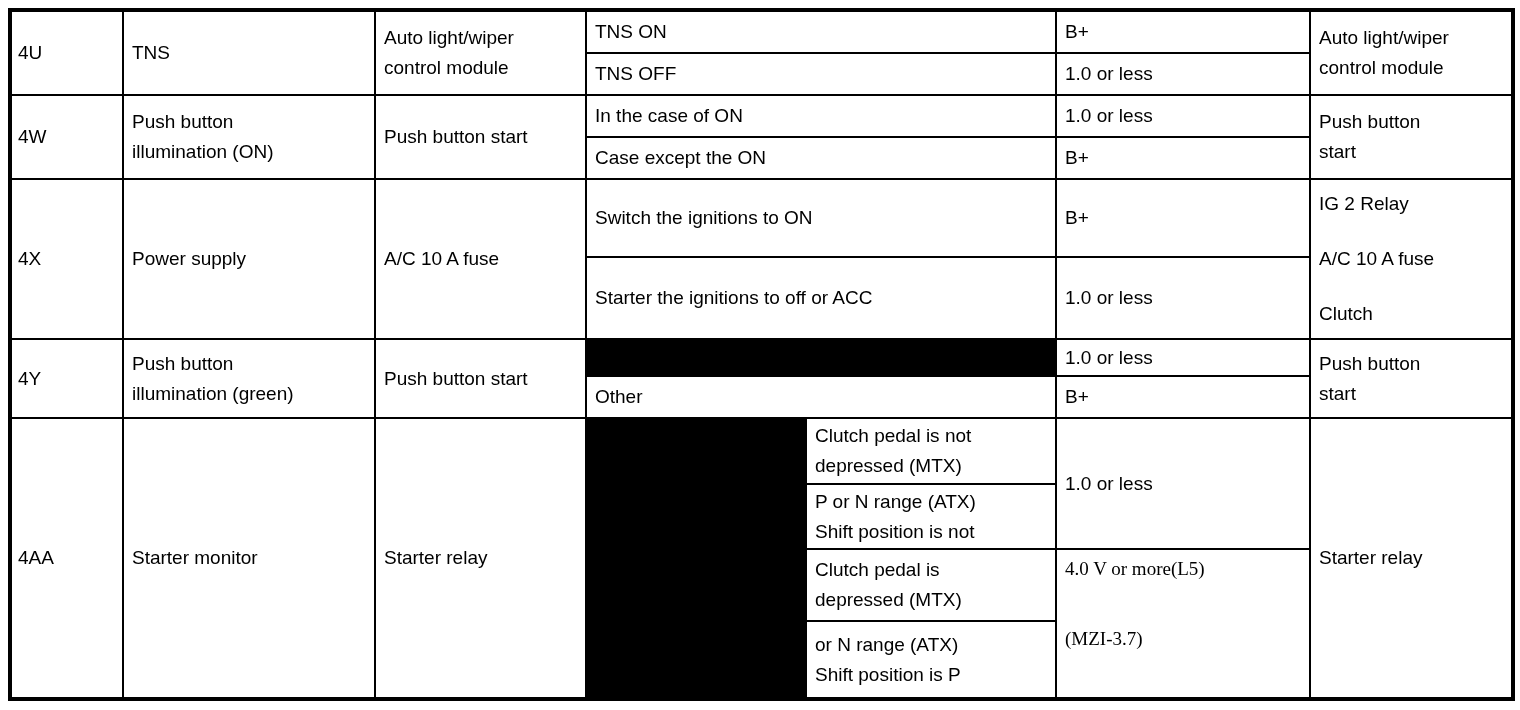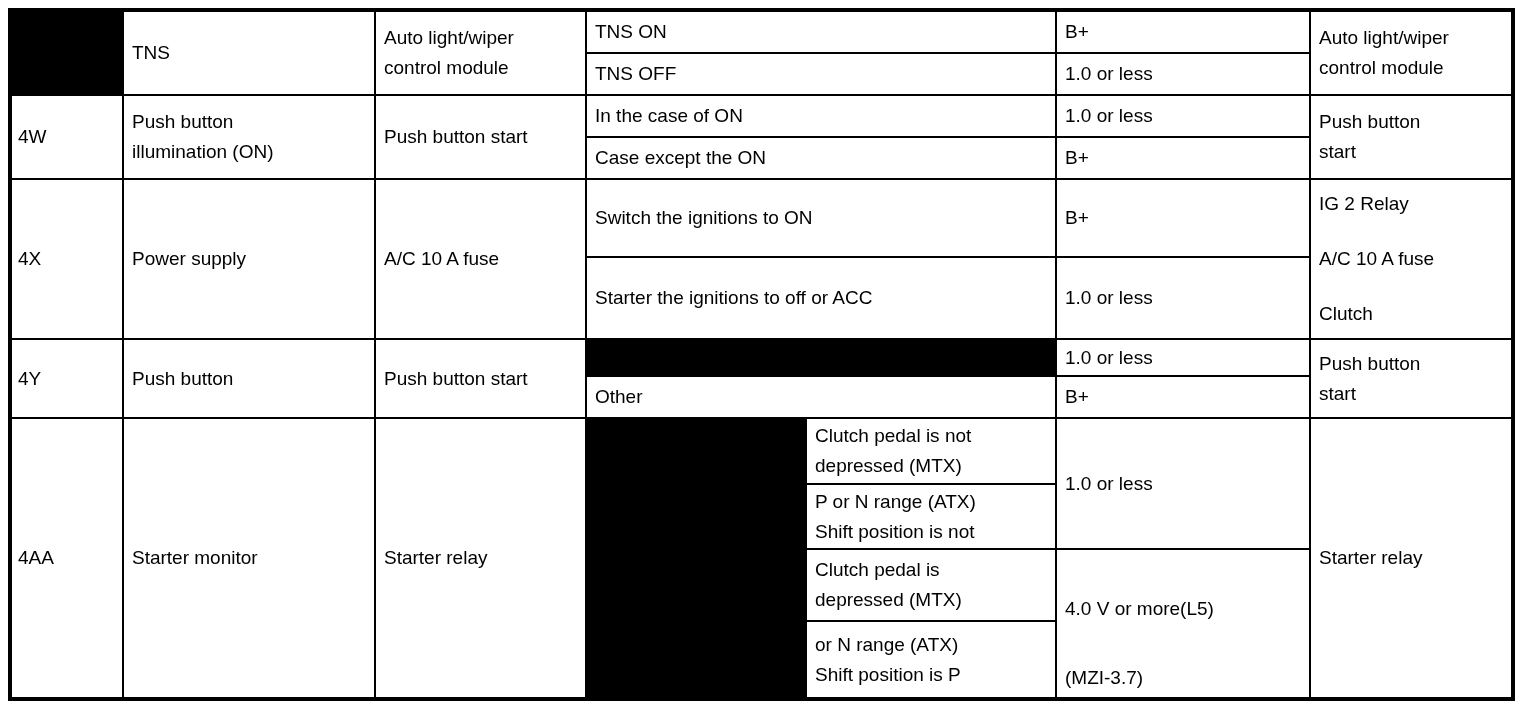--- a/index.html
+++ b/index.html
@@ -43,30 +43,32 @@
   .cell.term { padding-left: 6px; }
   .cell.spread {
     justify-content: space-between;
     padding-top: 9px;
     padding-bottom: 9px;
   }
   .vgroup {
     flex: 1;
     display: flex;
     flex-direction: column;
-    justify-content: flex-end;
+    justify-content: flex-start;
+    font-family: Liberation Serif, serif;
   }
   .ln { display: block; }
 </style>
 </head>
 <body>
 
 <div class="page">
   <div class="tbl">
 
+    <div class="cell term" style="grid-area:1/1/3/2">4U</div>
     <div class="cell" style="grid-area:1/2/3/3">TNS</div>
     <div class="cell" style="grid-area:1/3/3/4">
       <div class="ln">Auto light/wiper</div>
       <div class="ln">control module</div>
     </div>
     <div class="cell" style="grid-area:1/4/2/6">TNS ON</div>
     <div class="cell" style="grid-area:1/6/2/7">B+</div>
     <div class="cell" style="grid-area:2/4/3/6">TNS OFF</div>
     <div class="cell" style="grid-area:2/6/3/7">1.0 or less</div>
     <div class="cell" style="grid-area:1/7/3/8">
@@ -98,20 +100,21 @@
     <div class="cell" style="grid-area:6/6/7/7">1.0 or less</div>
     <div class="cell spread" style="grid-area:5/7/7/8">
       <div class="ln">IG 2 Relay</div>
       <div class="ln">A/C 10 A fuse</div>
       <div class="ln">Clutch</div>
     </div>
 
     <div class="cell term" style="grid-area:7/1/9/2">4Y</div>
     <div class="cell" style="grid-area:7/2/9/3">
       <div class="ln">Push button</div>
+      <div class="ln">illumination (green)</div>
     </div>
     <div class="cell" style="grid-area:7/3/9/4">Push button start</div>
     <div class="cell" style="grid-area:7/6/8/7">1.0 or less</div>
     <div class="cell" style="grid-area:8/4/9/6">Other</div>
     <div class="cell" style="grid-area:8/6/9/7">B+</div>
     <div class="cell" style="grid-area:7/7/9/8">
       <div class="ln">Push button</div>
       <div class="ln">start</div>
     </div>
 

